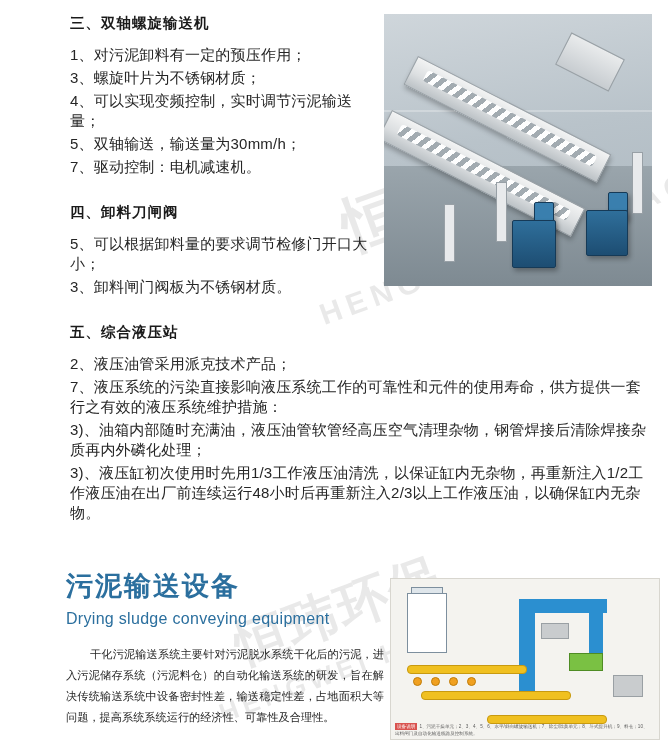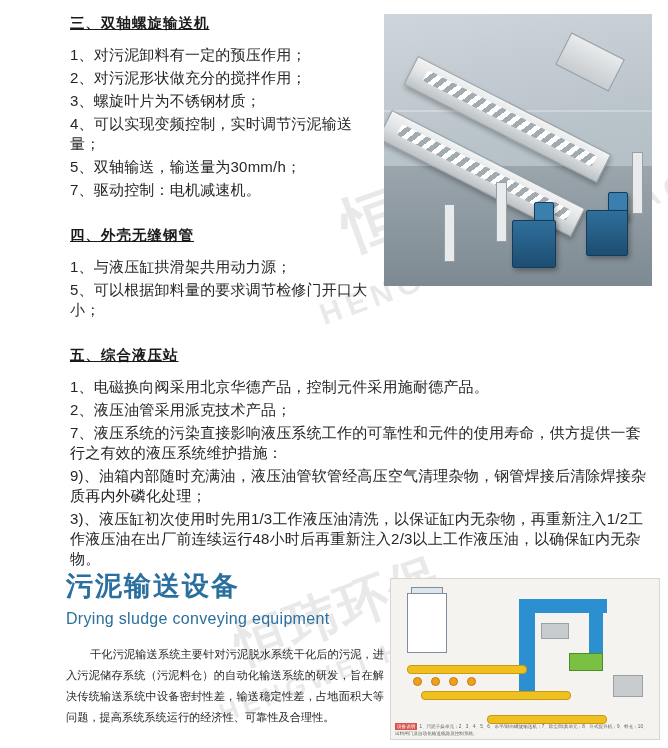--- a/index.html
+++ b/index.html
@@ -45,21 +45,20 @@
     padding: 14px 18px 0 70px;
     box-sizing: border-box;
     width: 400px;
   }
   h2.sec-title {
     font-size: 14.5px;
     font-weight: bold;
     margin: 0 0 12px 0;
     color: #1a1a1a;
     letter-spacing: 1px;
-    text-decoration: underline;
   }
   .sec-block { margin-bottom: 26px; }
   .sec-block.wide { width: 582px; }
   ol.items {
     margin: 0;
     padding: 0;
     list-style: none;
   }
   ol.items li {
     font-size: 15px;
@@ -242,63 +241,57 @@
 
 <div class="content">
 
   <div class="sec-block">
     <h2 class="sec-title">三、双轴螺旋输送机</h2>
     <ol class="items">
       <li>
           <span class="ln">1、对污泥卸料有一定的预压作用；</span>
         </li>
       <li>
-          <span class="ln">2、对污泥形状做充分的搅拌作用；</span>
-        </li>
-      <li>
           <span class="ln">3、螺旋叶片为不锈钢材质；</span>
         </li>
       <li>
           <span class="ln">4、可以实现变频控制，实时调节污泥输送量；</span>
         </li>
       <li>
           <span class="ln">5、双轴输送，输送量为30mm/h；</span>
         </li>
       <li>
           <span class="ln">7、驱动控制：电机减速机。</span>
         </li>
     </ol>
   </div>
 
   <div class="sec-block">
-    <h2 class="sec-title">四、外壳无缝钢管</h2>
+    <h2 class="sec-title">四、卸料刀闸阀</h2>
     <ol class="items">
       <li>
-          <span class="ln">1、与液压缸拱滑架共用动力源；</span>
-        </li>
-      <li>
           <span class="ln">5、可以根据卸料量的要求调节检修门开口大小；</span>
+        </li>
+      <li>
+          <span class="ln">3、卸料闸门阀板为不锈钢材质。</span>
         </li>
     </ol>
   </div>
 
   <div class="sec-block wide">
     <h2 class="sec-title">五、综合液压站</h2>
     <ol class="items">
       <li>
-          <span class="ln">1、电磁换向阀采用北京华德产品，控制元件采用施耐德产品。</span>
-        </li>
-      <li>
           <span class="ln">2、液压油管采用派克技术产品；</span>
         </li>
       <li>
           <span class="ln">7、液压系统的污染直接影响液压系统工作的可靠性和元件的使用寿命，供方提供一套行之有效的液压系统维护措施：</span>
         </li>
       <li>
-          <span class="ln">9)、油箱内部随时充满油，液压油管软管经高压空气清理杂物，钢管焊接后清除焊接杂质再内外磷化处理；</span>
+          <span class="ln">3)、油箱内部随时充满油，液压油管软管经高压空气清理杂物，钢管焊接后清除焊接杂质再内外磷化处理；</span>
         </li>
       <li>
           <span class="ln">3)、液压缸初次使用时先用1/3工作液压油清洗，以保证缸内无杂物，再重新注入1/2工作液压油在出厂前连续运行48小时后再重新注入2/3以上工作液压油，以确保缸内无杂物。</span>
         </li>
     </ol>
   </div>
 
 </div>
 
 <div class="banner">

